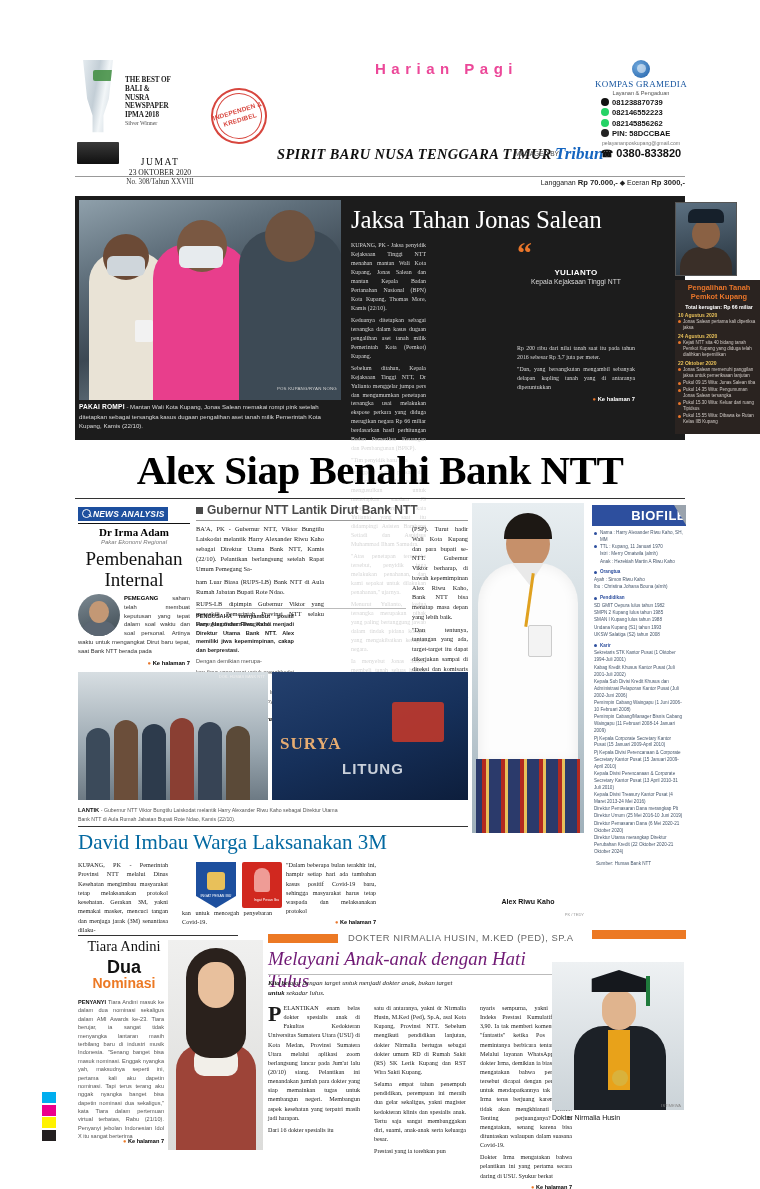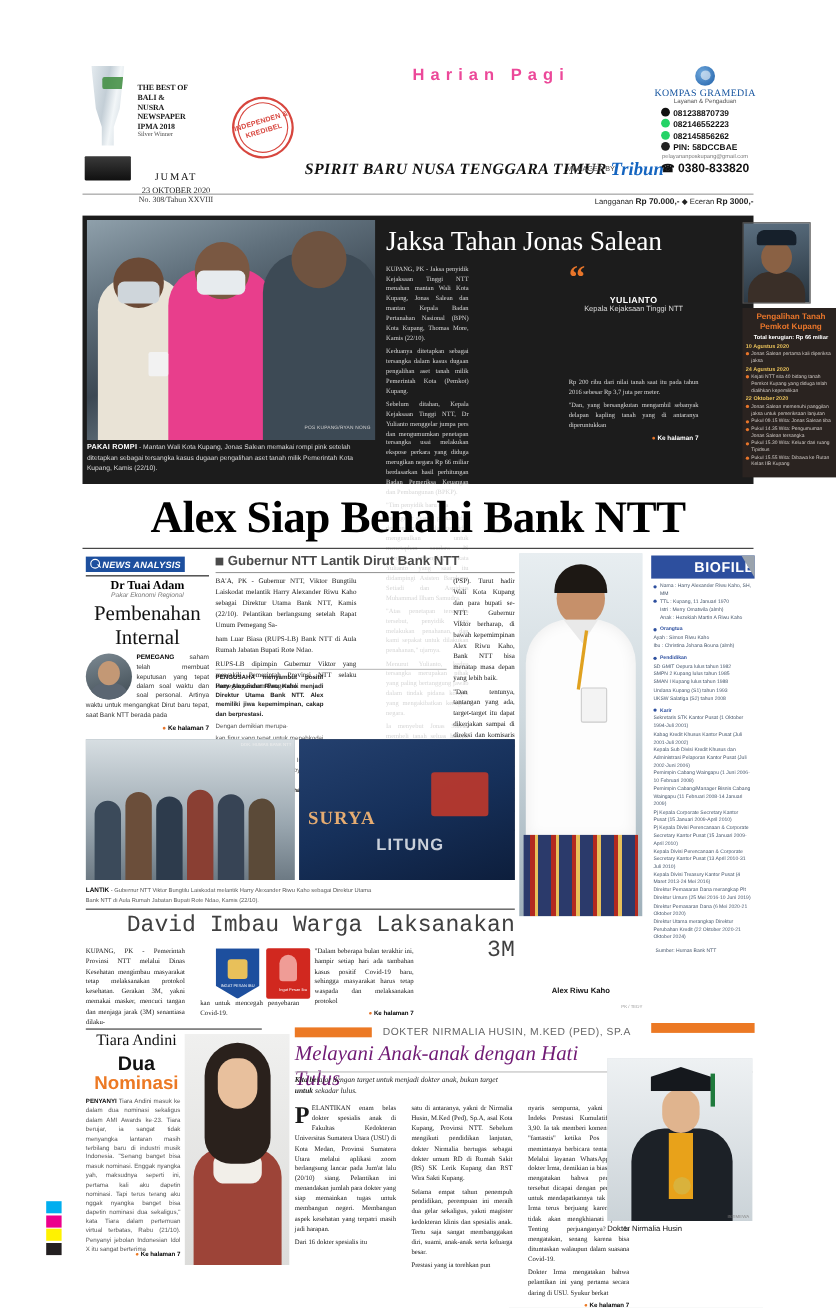--- a/index.html
+++ b/index.html
@@ -194,22 +194,22 @@
   .midphoto{position:absolute;left:272px;top:672px;width:196px;height:128px;overflow:hidden;background:#1b2a44;}
   .mp-bg{position:absolute;inset:0;background:linear-gradient(160deg,#24406e 0%,#16305a 50%,#0d1e3c 100%);}
   .mp-word{position:absolute;left:8px;top:62px;font-family:Liberation Serif, serif;
     font-weight:bold;font-size:17px;color:#fdba74;letter-spacing:1px;opacity:.9;}
   .mp-word2{position:absolute;left:70px;top:88px;font-family:"Liberation Sans",sans-serif;
     font-weight:bold;font-size:15px;color:#e9edf2;letter-spacing:1px;opacity:.85;}
   .mp-red{position:absolute;left:120px;top:30px;width:52px;height:40px;background:#c0392b;border-radius:3px;opacity:.9;}
 
   
   .dh-rule{position:absolute;left:78px;top:826px;width:390px;border-top:1px solid #333;}
-  .davidhead{position:absolute;left:78px;top:830px;width:390px;text-align:right;
-    font-family:Liberation Mono, monospace;font-size:21px;color:#404040;}
+  .davidhead{position:absolute;left:78px;top:830px;width:390px;text-align:left;
+    font-family:Liberation Serif, serif;font-size:21px;color:#0369a1;}
   .dcols{position:absolute;left:78px;top:860px;width:390px;}
   .dcol{width:90px;float:left;margin-right:14px;}
   .dcol p{margin:0 0 3px;font-family:"Liberation Serif",serif;font-size:6.2px;line-height:1.5;text-align:justify;color:#1a1a1a;}
   .d-logos{position:absolute;left:196px;top:862px;width:90px;}
   .logo-blue{width:40px;height:46px;background:#1d4f9e;float:left;margin-right:6px;
     clip-path:polygon(0 0,100% 0,100% 74%,50% 100%,0 74%);position:relative;}
   .logo-blue .g{position:absolute;left:11px;top:10px;width:18px;height:18px;background:#e8c05a;border-radius:3px;}
   .logo-blue .t{position:absolute;left:4px;bottom:10px;width:32px;text-align:center;font-size:3.6px;color:#fff;}
   .logo-red{width:40px;height:46px;background:#d1281f;float:left;border-radius:2px;position:relative;}
   .logo-red .hand{position:absolute;left:12px;top:6px;width:16px;height:24px;background:#f5b0ab;
@@ -237,21 +237,21 @@
   .bf-src{font-size:4.6px;color:#46566b;margin-top:5px;padding-left:2px;}
   .bf-orange{position:absolute;left:592px;top:930px;width:94px;height:9px;background:#ec7924;}
 
   
   .bot-rule{position:absolute;left:78px;top:935px;width:160px;border-top:1px solid #333;}
   .tiara-n{position:absolute;left:78px;top:938px;width:92px;text-align:center;
     font-family:"Liberation Serif",serif;font-size:14.5px;color:#111;}
   .tiara-2{position:absolute;left:78px;top:958px;width:92px;text-align:center;
     font-family:"Liberation Sans",sans-serif;font-weight:bold;font-size:18px;color:#111;line-height:1;}
   .tiara-3{position:absolute;left:78px;top:976px;width:92px;text-align:center;
-    font-family:"Liberation Sans",sans-serif;font-weight:bold;font-size:17px;color:#ec7924;line-height:1;}
+    font-family:"Liberation Sans",sans-serif;font-weight:bold;font-size:14px;color:#ec7924;line-height:1;}
   .tiara-body{position:absolute;left:78px;top:998px;width:86px;font-size:5.6px;line-height:1.5;
     color:#555;text-align:justify;}
   .tiara-body b{color:#111;}
   .tiara-more{position:absolute;left:78px;top:1138px;width:86px;text-align:right;font-size:5.6px;font-weight:bold;}
   .tiara-more .dot{color:#ec7924;}
 
   .tiaraphoto{position:absolute;left:168px;top:940px;width:95px;height:210px;overflow:hidden;background:#e3e3e3;}
   .tf-bg{position:absolute;inset:0;background:linear-gradient(180deg,#f0f0ef 0%,#dcdcda 100%);}
   .tf-hair{position:absolute;left:18px;top:8px;width:60px;height:110px;border-radius:30px 30px 24px 24px;background:#2a211c;}
   .tf-face{position:absolute;left:30px;top:22px;width:36px;height:46px;border-radius:18px 18px 20px 20px;background:#e8c09d;}
@@ -432,21 +432,21 @@
   </div>
 
   <div class="mainhead">Alex Siap Benahi Bank NTT</div>
   <div class="headrule"></div>
 
   <div class="na">
     <div class="na-tab">
       <span class="mag"></span><span>NEWS ANALYSIS</span>
     </div>
     <div class="na-rule"></div>
-    <div class="na-name">Dr Tuai Adam</div>
+    <div class="na-name">Dr Irma Adam</div>
     <div class="na-role">Pakar Ekonomi Regional</div>
     <div class="na-title">Pembenahan Internal</div>
     <div class="na-photo">
       <div class="b"></div>
       <div class="h"></div>
     </div>
     <div class="na-body">
       <b>PEMEGANG</b>
       <span>saham telah membuat keputusan yang tepat dalam soal waktu dan soal personal. Artinya waktu untuk mengangkat Dirut baru tepat, saat Bank NTT berada pada</span>
     </div>

